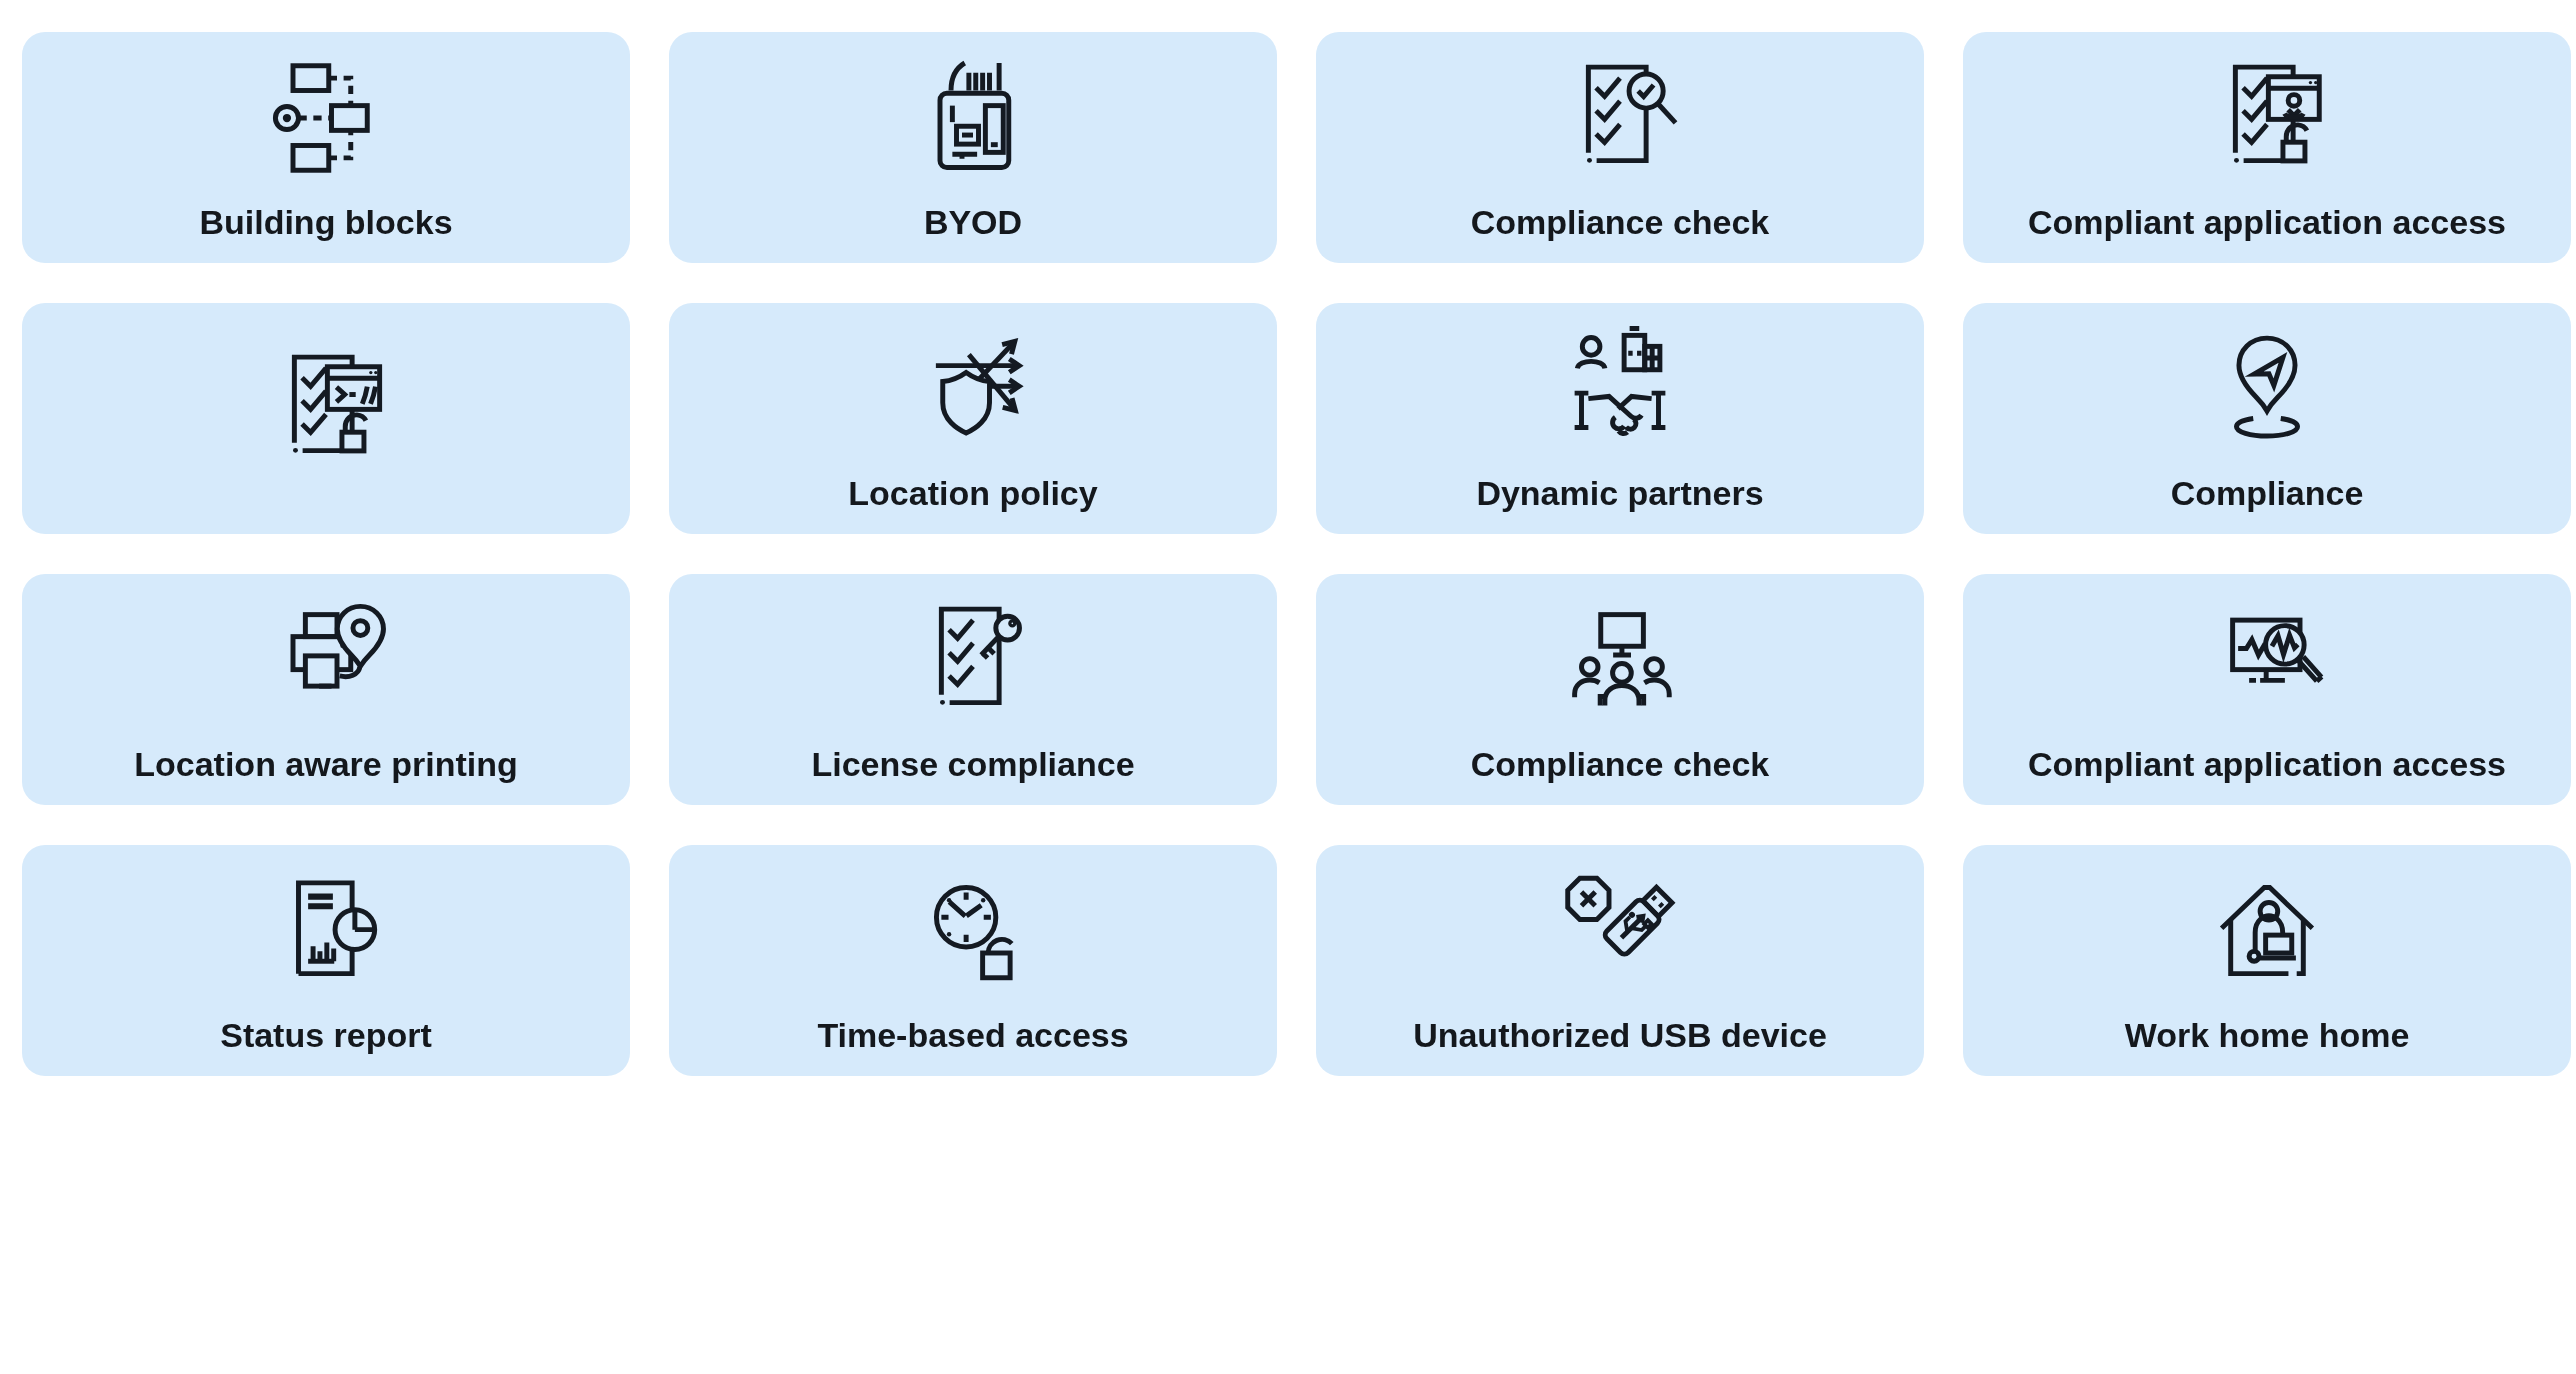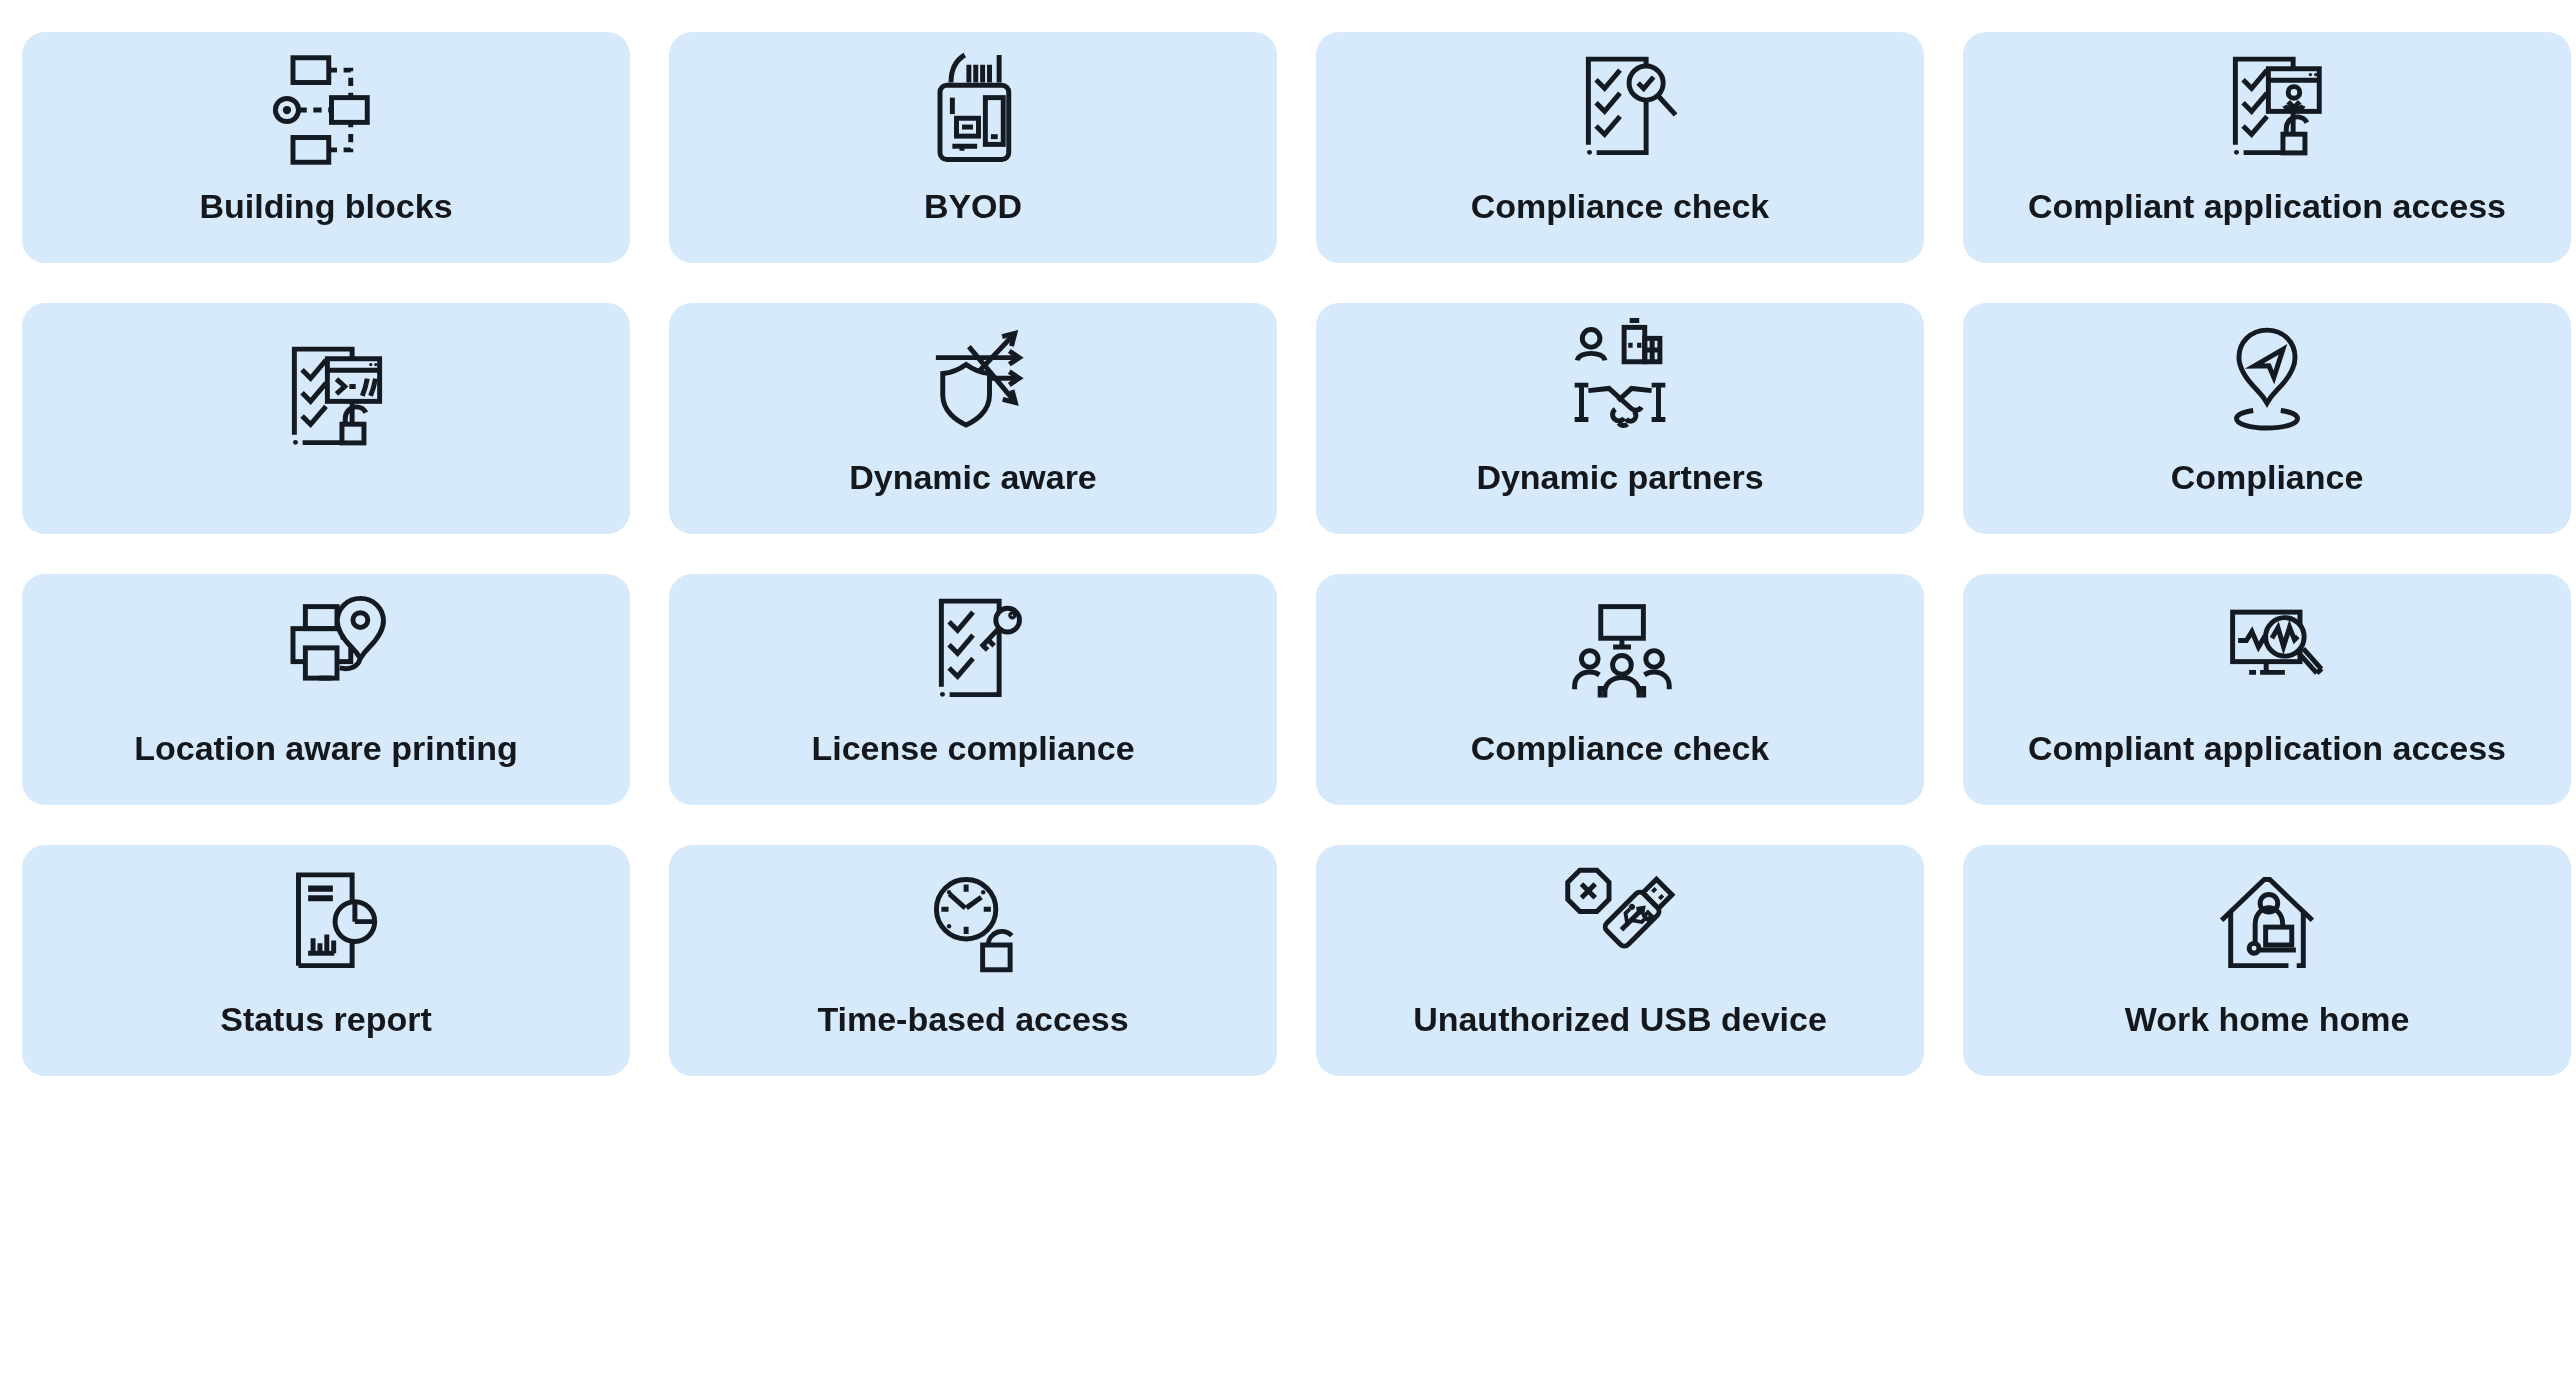--- a/index.html
+++ b/index.html
@@ -23,21 +23,21 @@
     row-gap:40px;
   }
   .card{
     height:231px;
     background:var(--card);
     border-radius:23px;
     display:flex;
     flex-direction:column;
     align-items:center;
     justify-content:flex-end;
-    padding-bottom:37px;
+    padding-bottom:21px;
     cursor:pointer;
   }
   .icon{
     flex:1;
     display:flex;
     align-items:center;
     justify-content:center;
     color:var(--ink);
   }
   .icon svg{display:block;width:132px;height:132px;}
@@ -156,21 +156,21 @@
         <path d="M37.2 13.1 L40.8 15.5 37.2 17.9"></path>
         <path d="M20 23 H40"></path>
         <path d="M37.2 20.6 L40.8 23 37.2 25.4"></path>
         <path d="M20.5 26.5 L39 6.9"></path>
         <path d="M34.6 7.9 L39.2 6.7 38 11.3"></path>
         <path d="M22.5 11.5 L39.2 31.5"></path>
         <path d="M34.8 30.7 L39.4 31.8 38.2 27.3"></path>
         <path d="M21.5 18 c2.6 1.9 5.4 3 8.5 3.3 V29 c0 6.2-5.3 9.6-8.5 11 -3.2-1.4-8.5-4.8-8.5-11 v-7.7 c3.1-.3 5.9-1.4 8.5-3.3 z" fill="var(--card)"></path>
       </svg>
     </span>
-    <span class="label">Dynamic aware</span>
+    <span class="label">Location policy</span>
   </div>
 
   <div class="card">
     <span class="icon">
       <svg viewBox="0 0 48 48" fill="none" stroke="currentColor" stroke-width="1.8">
         <circle cx="13.5" cy="8.5" r="3.2"></circle>
         <path d="M8.5 16.5 c.5-3.4 9.5-3.4 10 0"></path>
         <rect x="25.5" y="4.5" width="7.5" height="12.5"></rect>
         <path d="M27.5 2 h3.5"></path>
         <path d="M27 11 h1.6 M30.2 11 h1.6"></path>

